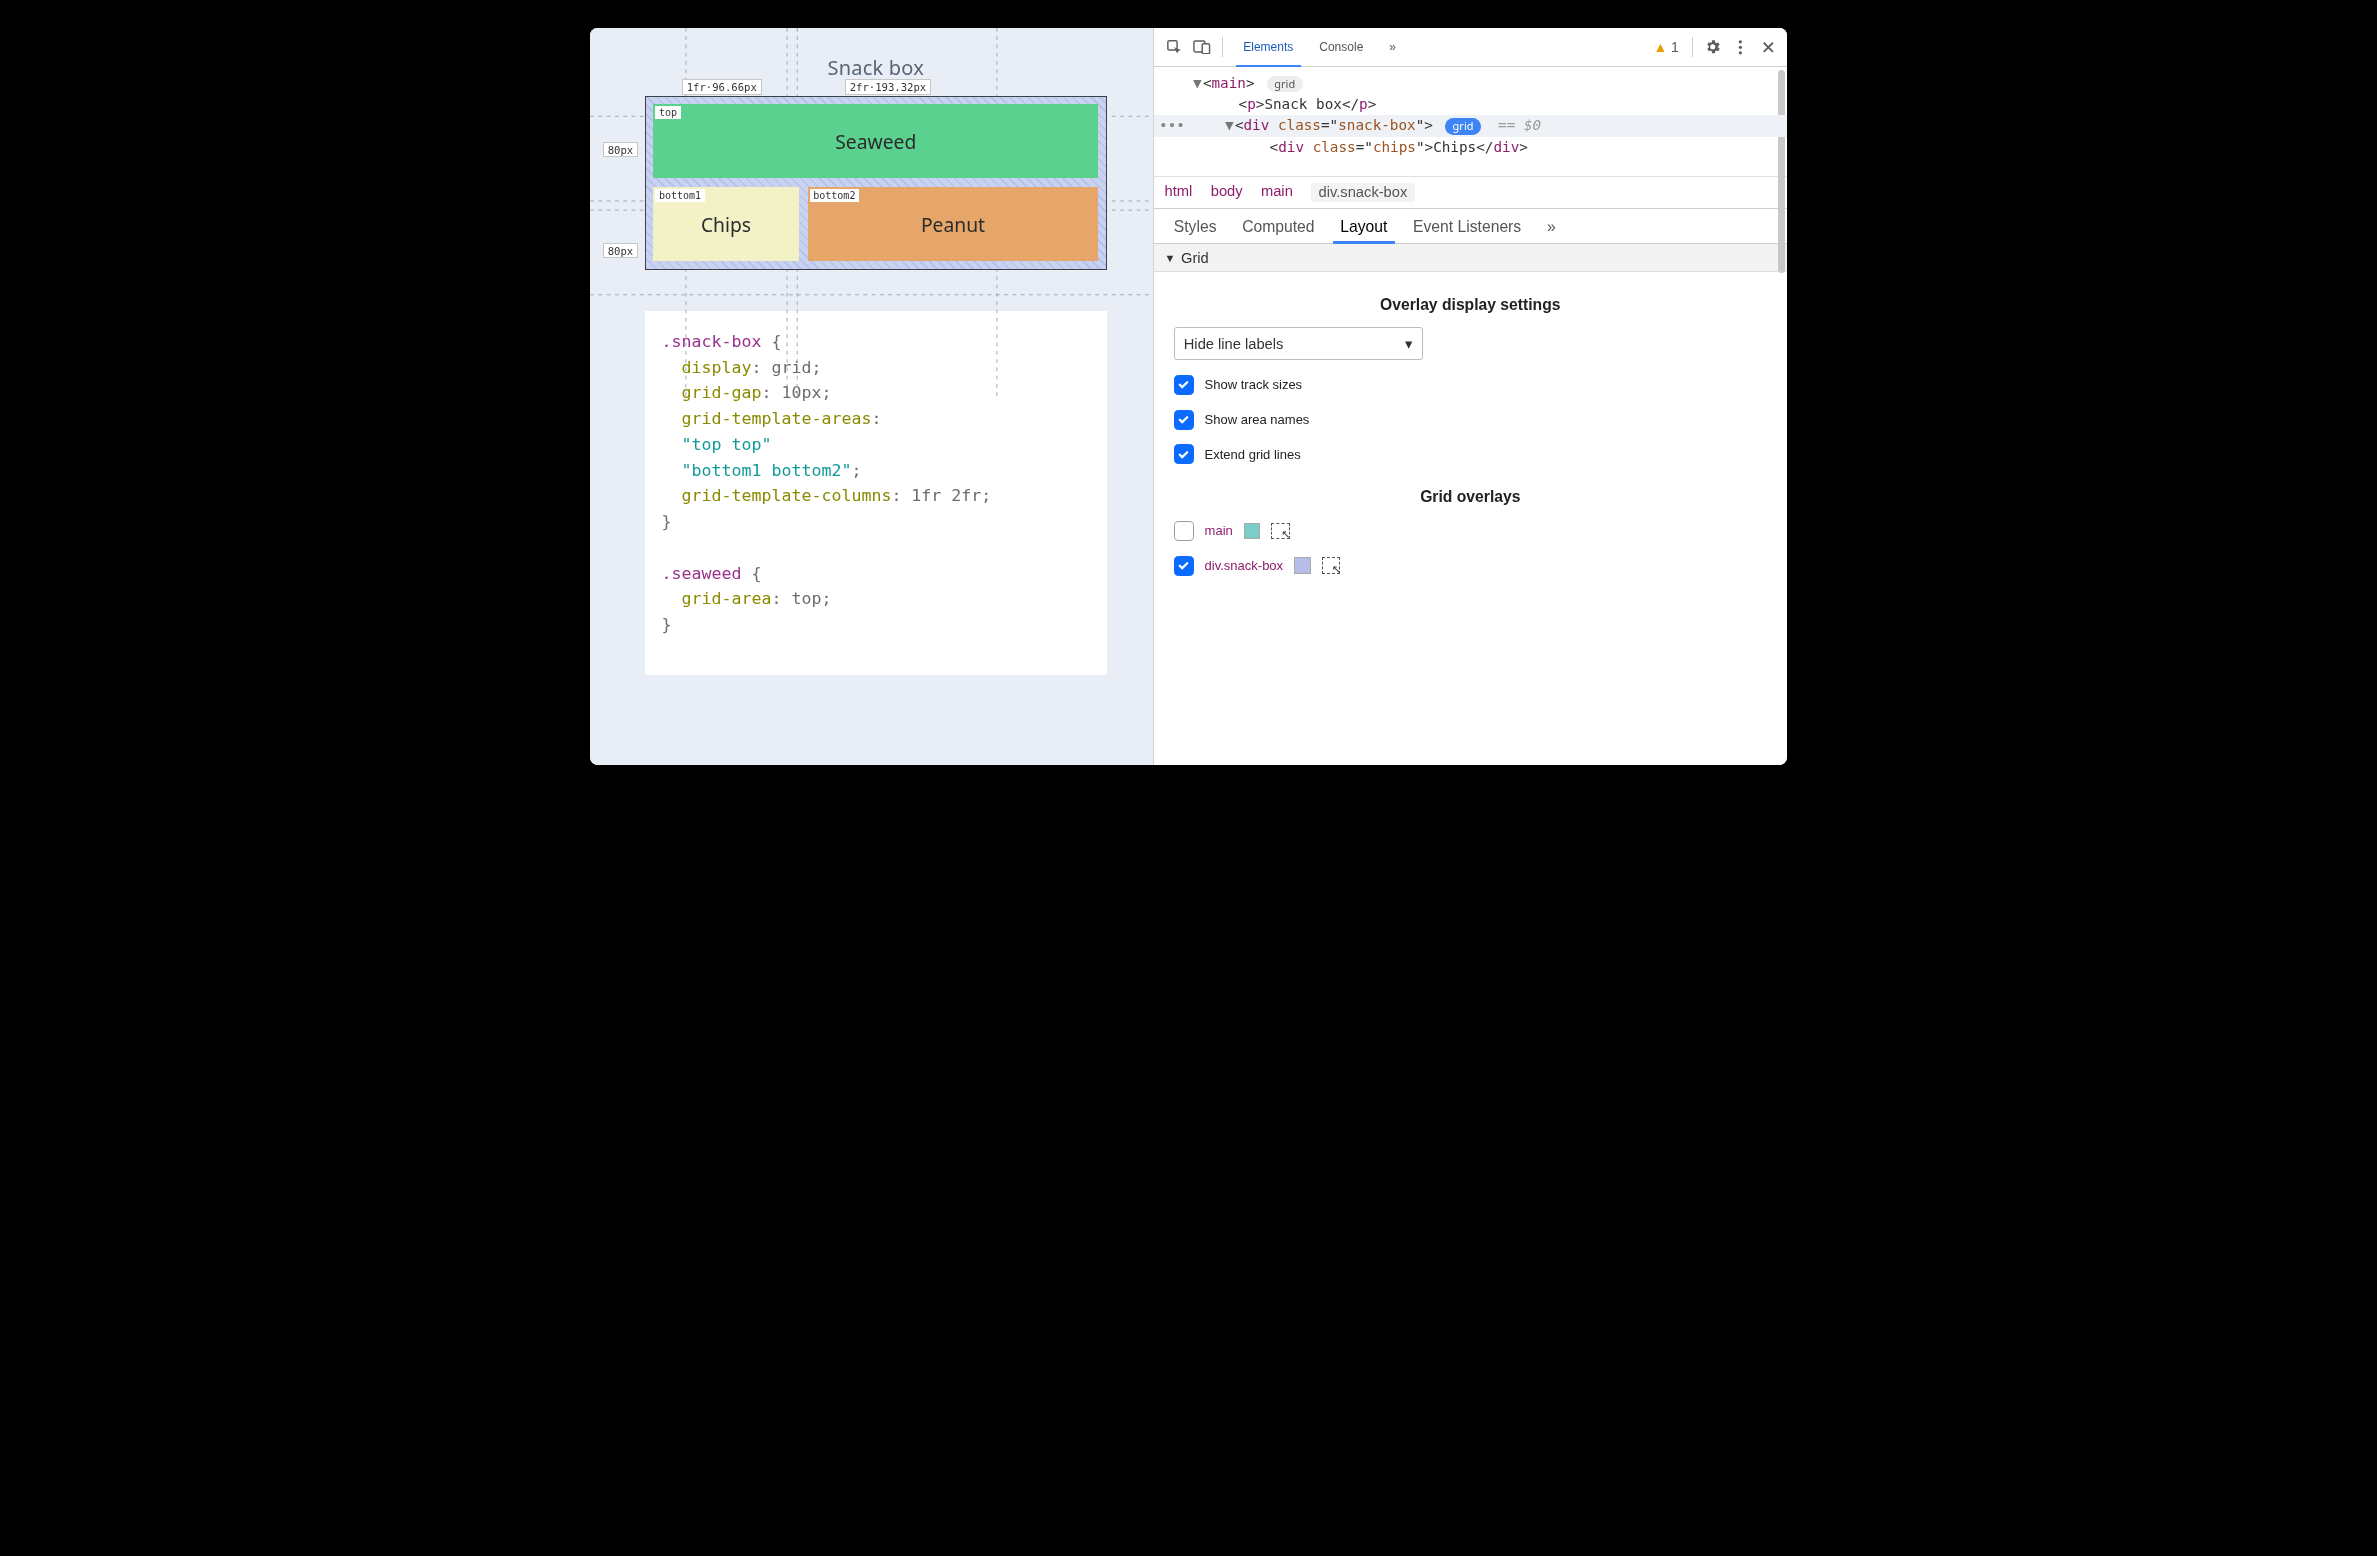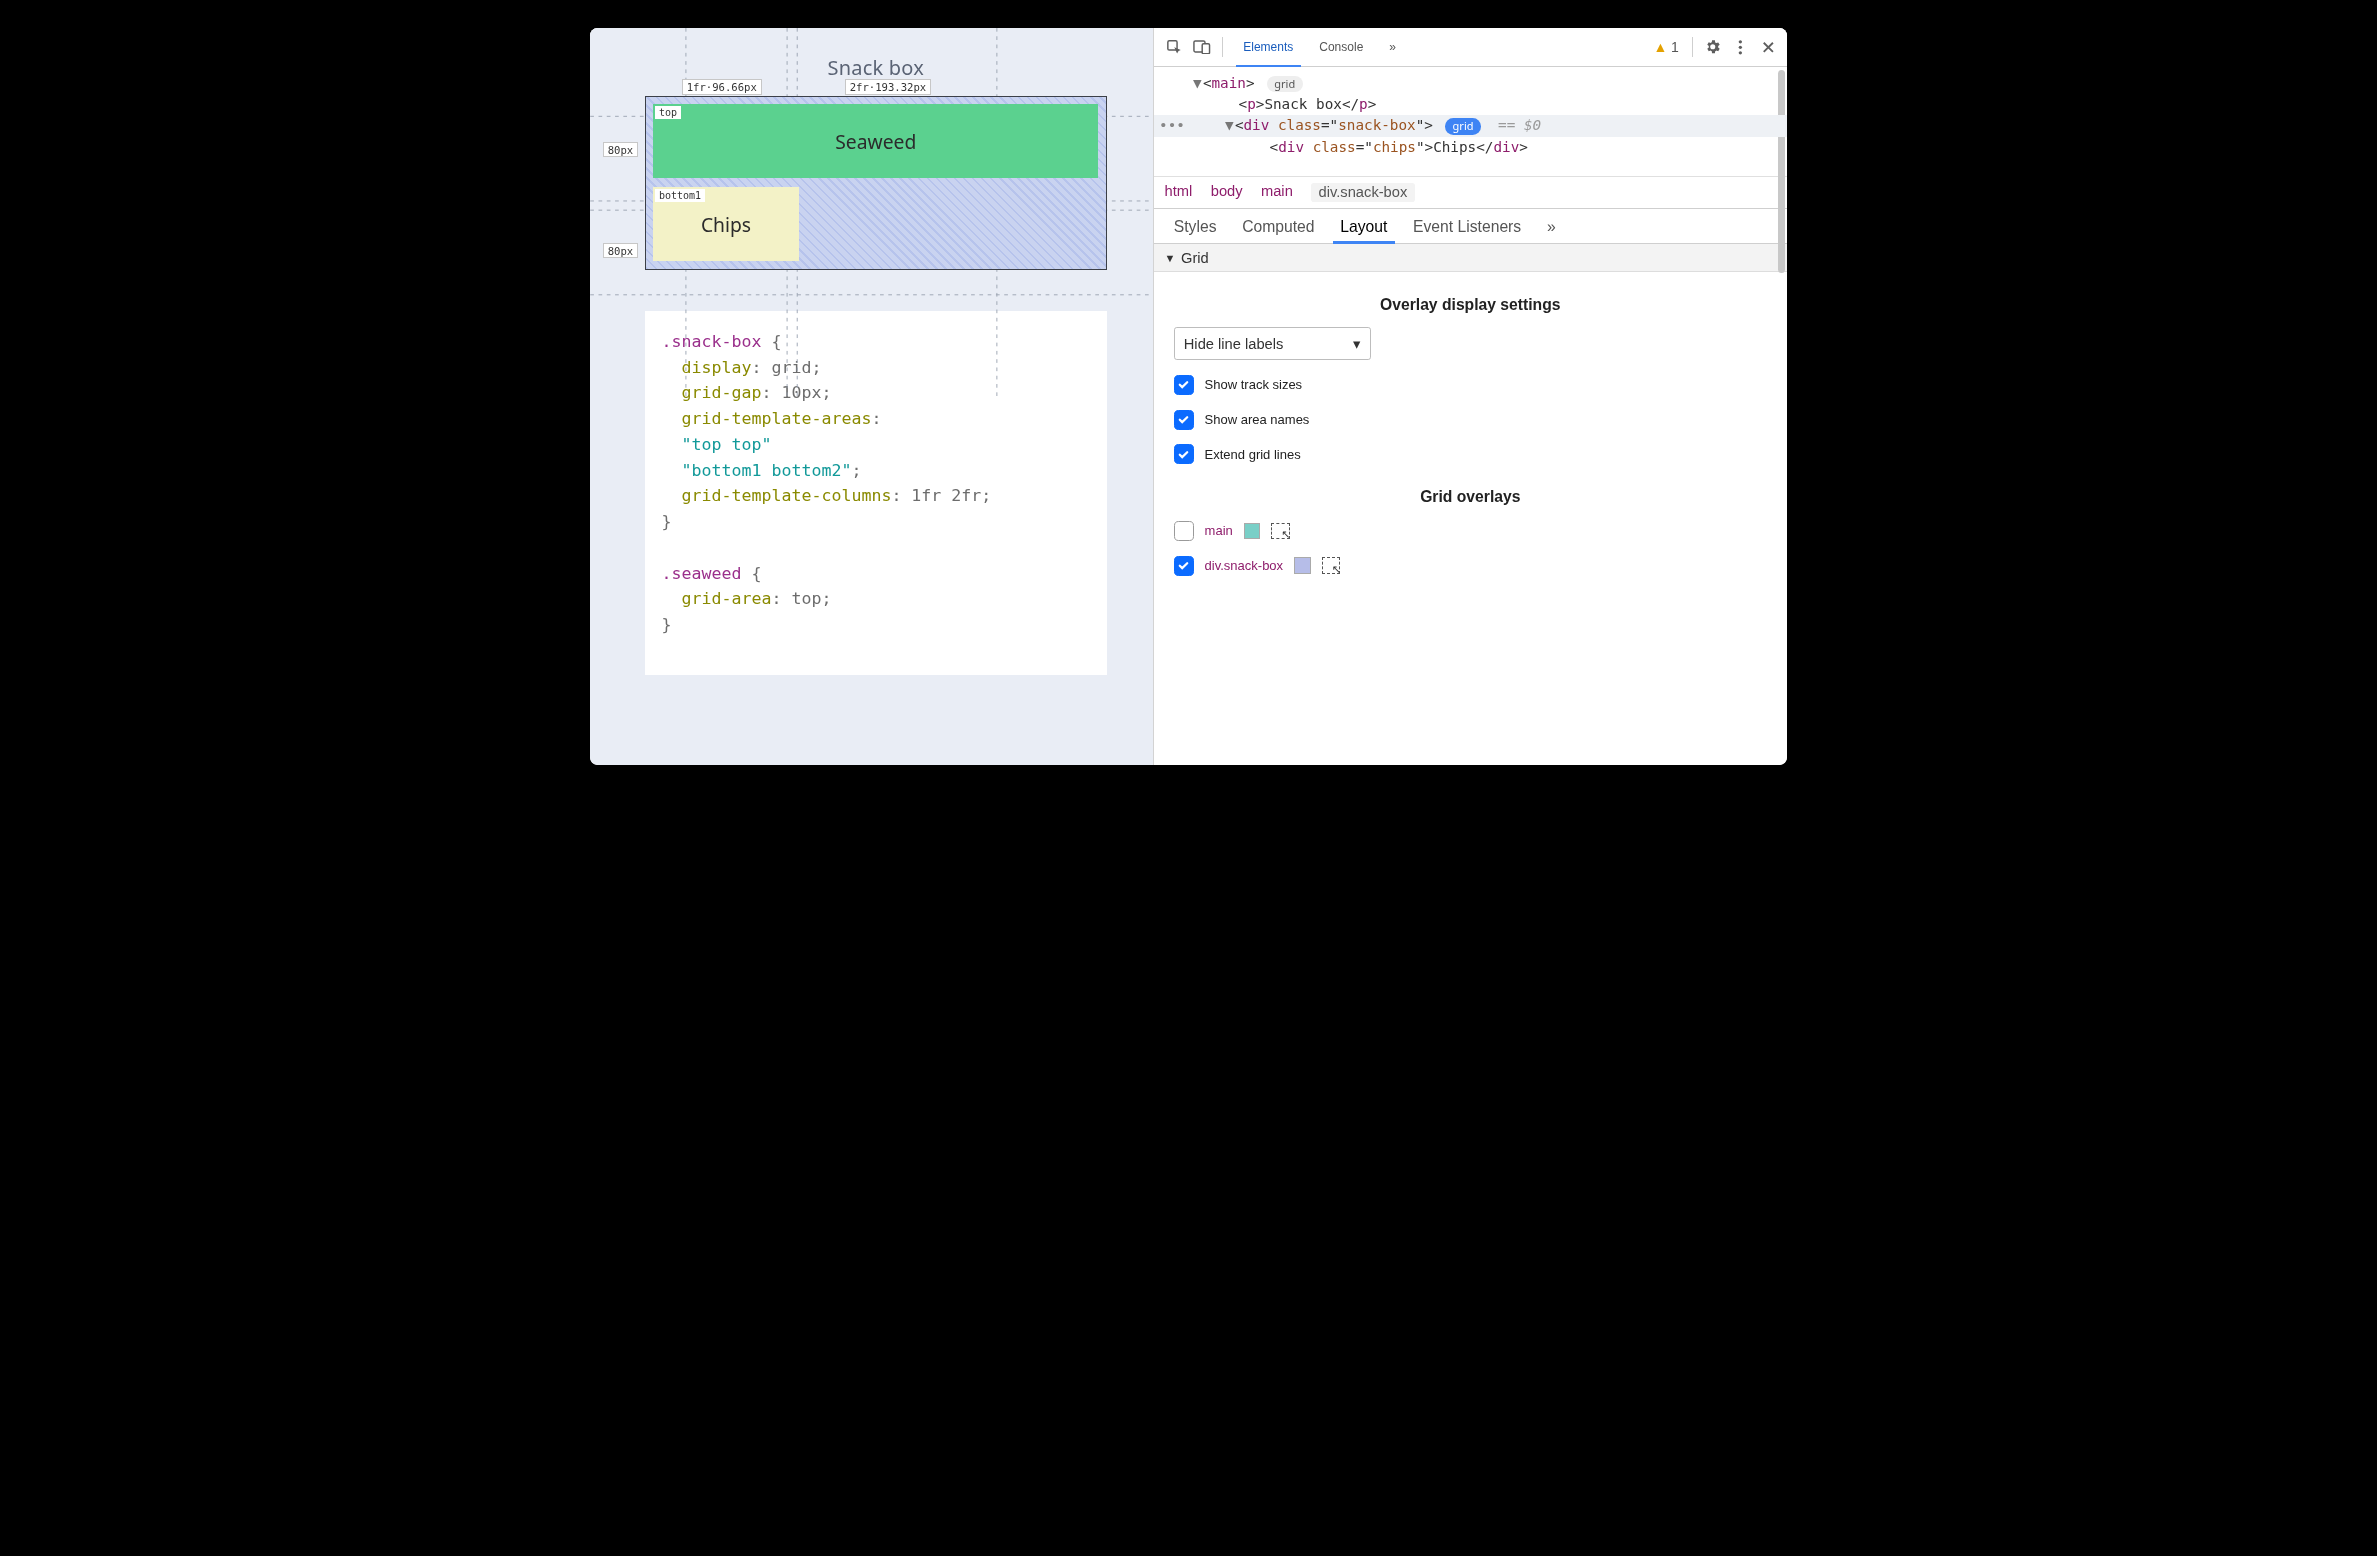--- a/index.html
+++ b/index.html
@@ -154,21 +154,21 @@
 
     .section {
       background:#f3f3f3; border-bottom:0.9px solid #ddd;
       padding:5.5px 11px; font-size:14.7px; color:#333; display:flex; align-items:center; gap:5.5px;
     }
     .section .disc{ font-size:11px; }
 
     .panel { padding:13px 20px 0; flex:1; overflow:auto;}
     .h { font-weight:600; font-size:15.7px; margin:11px 0 13px; color:#222;text-align:center;}
     .select-box {
-      width:197px; height:33px; border:0.9px solid #bdbdbd; border-radius:2.8px;
+      width:249px; height:33px; border:0.9px solid #bdbdbd; border-radius:2.8px;
       display:flex; align-items:center; justify-content:space-between;
       padding:0 9.2px; font-size:14.7px; color:#333; cursor:pointer; background:#fff;
     }
     .cbrow { display:flex; align-items:center; gap:11px; margin:14.7px 0; font-size:13px; color:#222;}
     .cb {
       width:20px; height:20px; border-radius:4.6px; border:1.4px solid #9a9a9a;
       display:flex; align-items:center; justify-content:center; cursor:pointer; flex:none;
     }
     .cb.checked { background:#0b6bff; border-color:#0b6bff; }
     .cb.checked svg{ stroke:#fff; }
@@ -208,20 +208,24 @@
       <span class="axis-label row2-label">80px</span>
 
       <div class="snack-box">
         <div class="tile seaweed">
           <span class="area-tag">top</span>
           <span>Seaweed</span>
         </div>
         <div class="tile chips">
           <span class="area-tag">bottom1</span>
           <span>Chips</span>
+        </div>
+        <div class="tile peanut">
+          <span class="area-tag">bottom2</span>
+          <span>Peanut</span>
         </div>
       </div>
     </div>
 
     <div class="css-block">
       <div><span class="tok-sel">.snack-box</span> <span class="brace">{</span></div>
       <div>&nbsp;&nbsp;<span class="tok-prop">display</span><span class="punc">: </span><span class="tok-val">grid</span><span class="punc">;</span></div>
       <div>&nbsp;&nbsp;<span class="tok-prop">grid-gap</span><span class="punc">: </span><span class="tok-val">10px</span><span class="punc">;</span></div>
       <div>&nbsp;&nbsp;<span class="tok-prop">grid-template-areas</span><span class="punc">:</span></div>
       <div>&nbsp;&nbsp;<span class="tok-str">"top top"</span></div>

